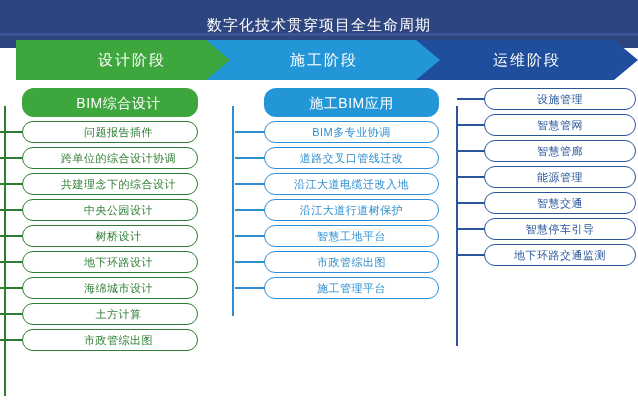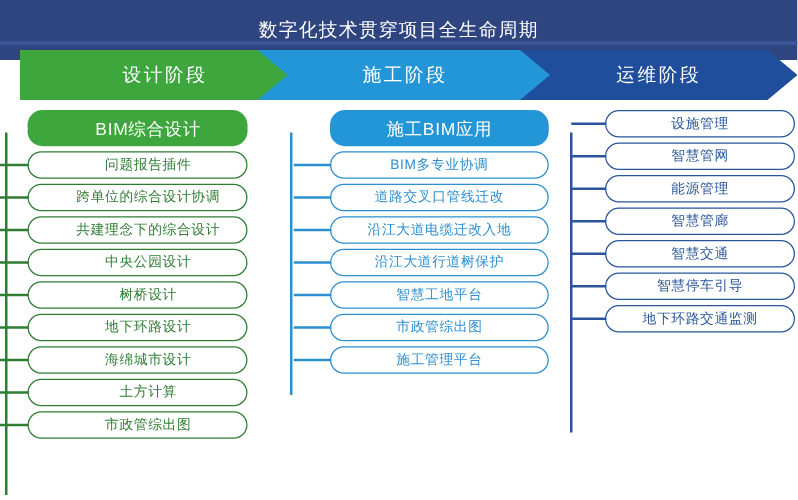--- a/index.html
+++ b/index.html
@@ -171,19 +171,19 @@
     <div class="node node-item">市政管综出图</div>
     <div class="node node-item">施工管理平台</div>
   </div>
 </div>
 
 <div class="column" id="col-operation">
   <div class="col-inner">
     <div class="spine"></div>
     <div class="node node-item">设施管理</div>
     <div class="node node-item">智慧管网</div>
+    <div class="node node-item">智慧管廊</div>
     <div class="node node-item">能源管理</div>
-    <div class="node node-item">智慧管廊</div>
     <div class="node node-item">智慧交通</div>
     <div class="node node-item">智慧停车引导</div>
     <div class="node node-item">地下环路交通监测</div>
   </div>
 </div>
 
 </body></html>

